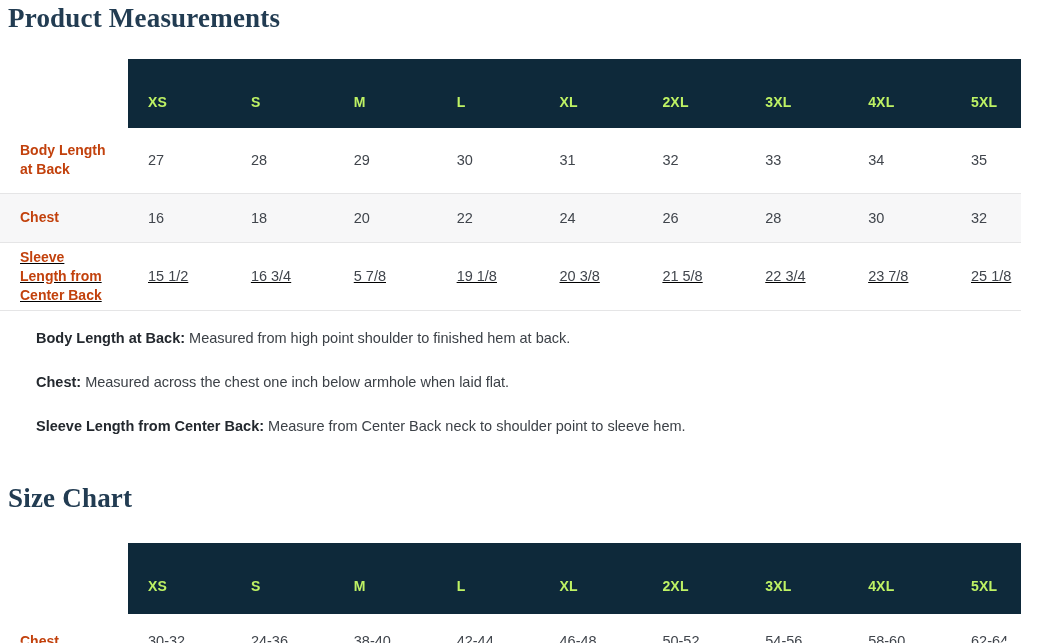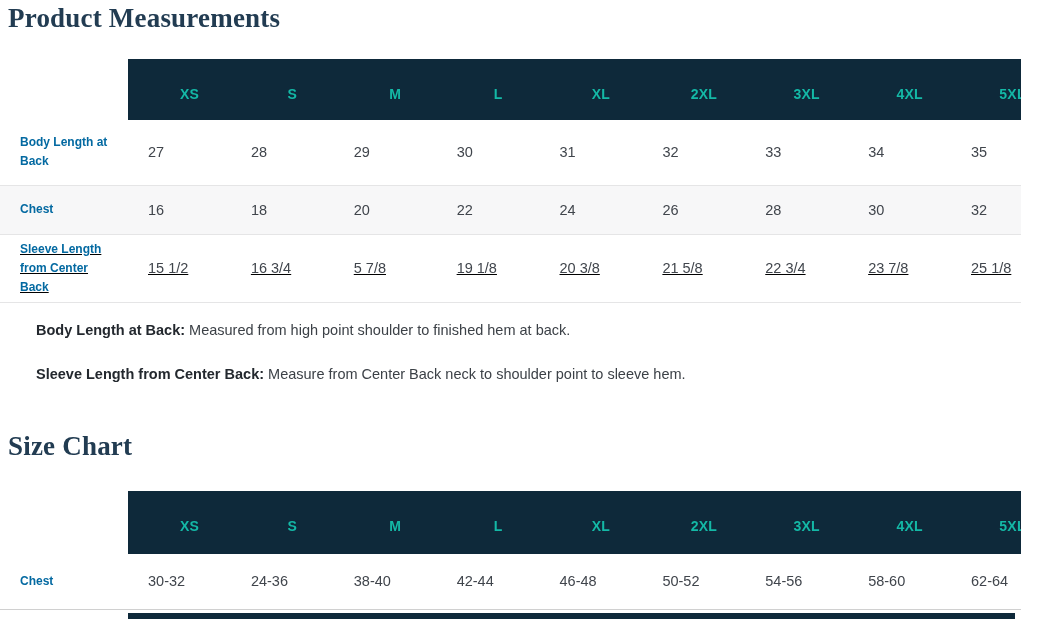--- a/index.html
+++ b/index.html
@@ -29,36 +29,36 @@
   }
   .size-table {
     border-collapse: collapse;
     table-layout: fixed;
     width: 1054px;
     margin-top: 26px;
   }
   .size-table col.label-col { width: 128px; }
   .size-table thead th {
     background: #0e293a;
-    color: #14b8a6;
+    color: #bef264;
     font-size: 14px;
     font-weight: 700;
-    text-align: center;
-    padding: 8px 0 0 20px;
+    text-align: left;
+    padding: 16px 0 0 20px;
     height: 53px;
     vertical-align: middle;
     letter-spacing: 0.2px;
   }
   .size-table thead th.corner {
     background: #ffffff;
   }
   .size-table tbody th.row-label {
-    font-size: 12px;
+    font-size: 14px;
     font-weight: 700;
-    color: #0369a1;
+    color: #c2410c;
     text-align: left;
     vertical-align: middle;
     line-height: 19px;
     padding: 0 18px 0 20px;
   }
   .size-table tbody td {
     font-size: 14.5px;
     color: #40454c;
     text-align: left;
     vertical-align: middle;
@@ -161,20 +161,21 @@
         <td>21 5/8</td>
         <td>22 3/4</td>
         <td>23 7/8</td>
         <td>25 1/8</td>
       </tr>
     </tbody>
   </table>
 
   <div class="notes">
     <p><b>Body Length at Back:</b> <span>Measured from high point shoulder to finished hem at back.</span></p>
+    <p><b>Chest:</b> <span>Measured across the chest one inch below armhole when laid flat.</span></p>
     <p><b>Sleeve Length from Center Back:</b> <span>Measure from Center Back neck to shoulder point to sleeve hem.</span></p>
   </div>
 
   <h2 class="section-title size-chart-title">Size Chart</h2>
 
   <table class="size-table size-chart-table">
     <colgroup>
         <col class="label-col">
         <col>
         <col>

